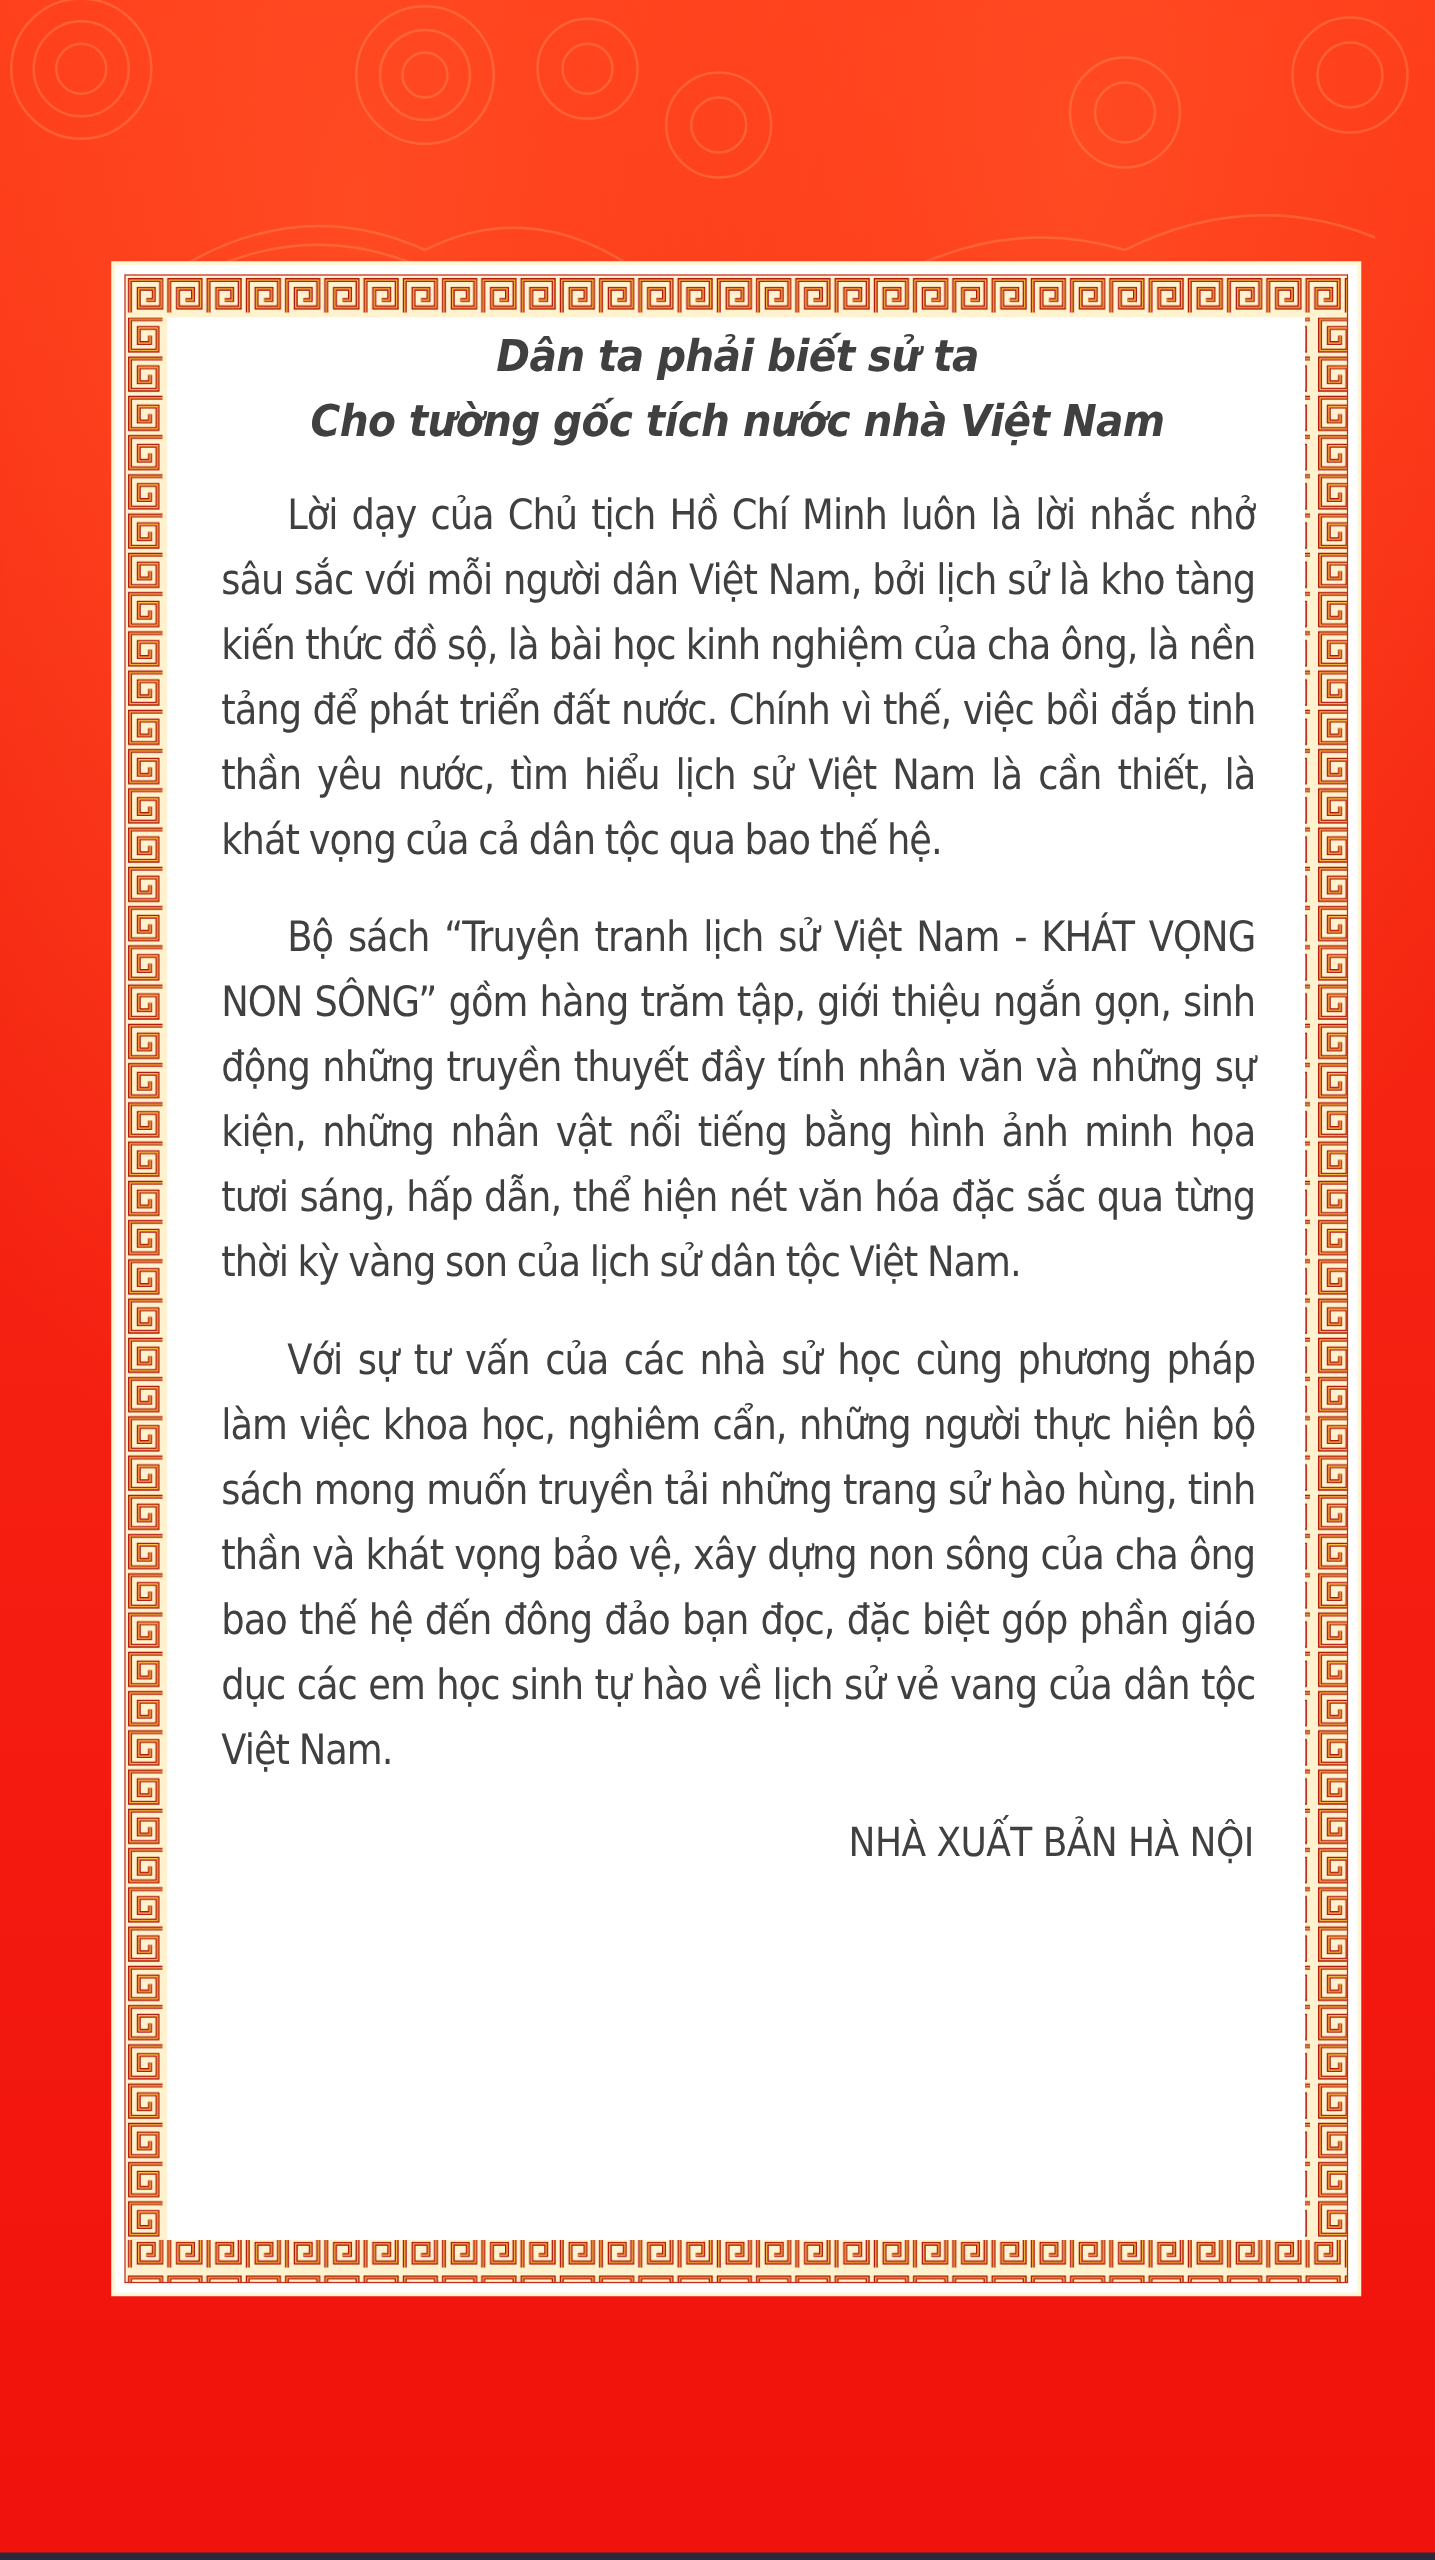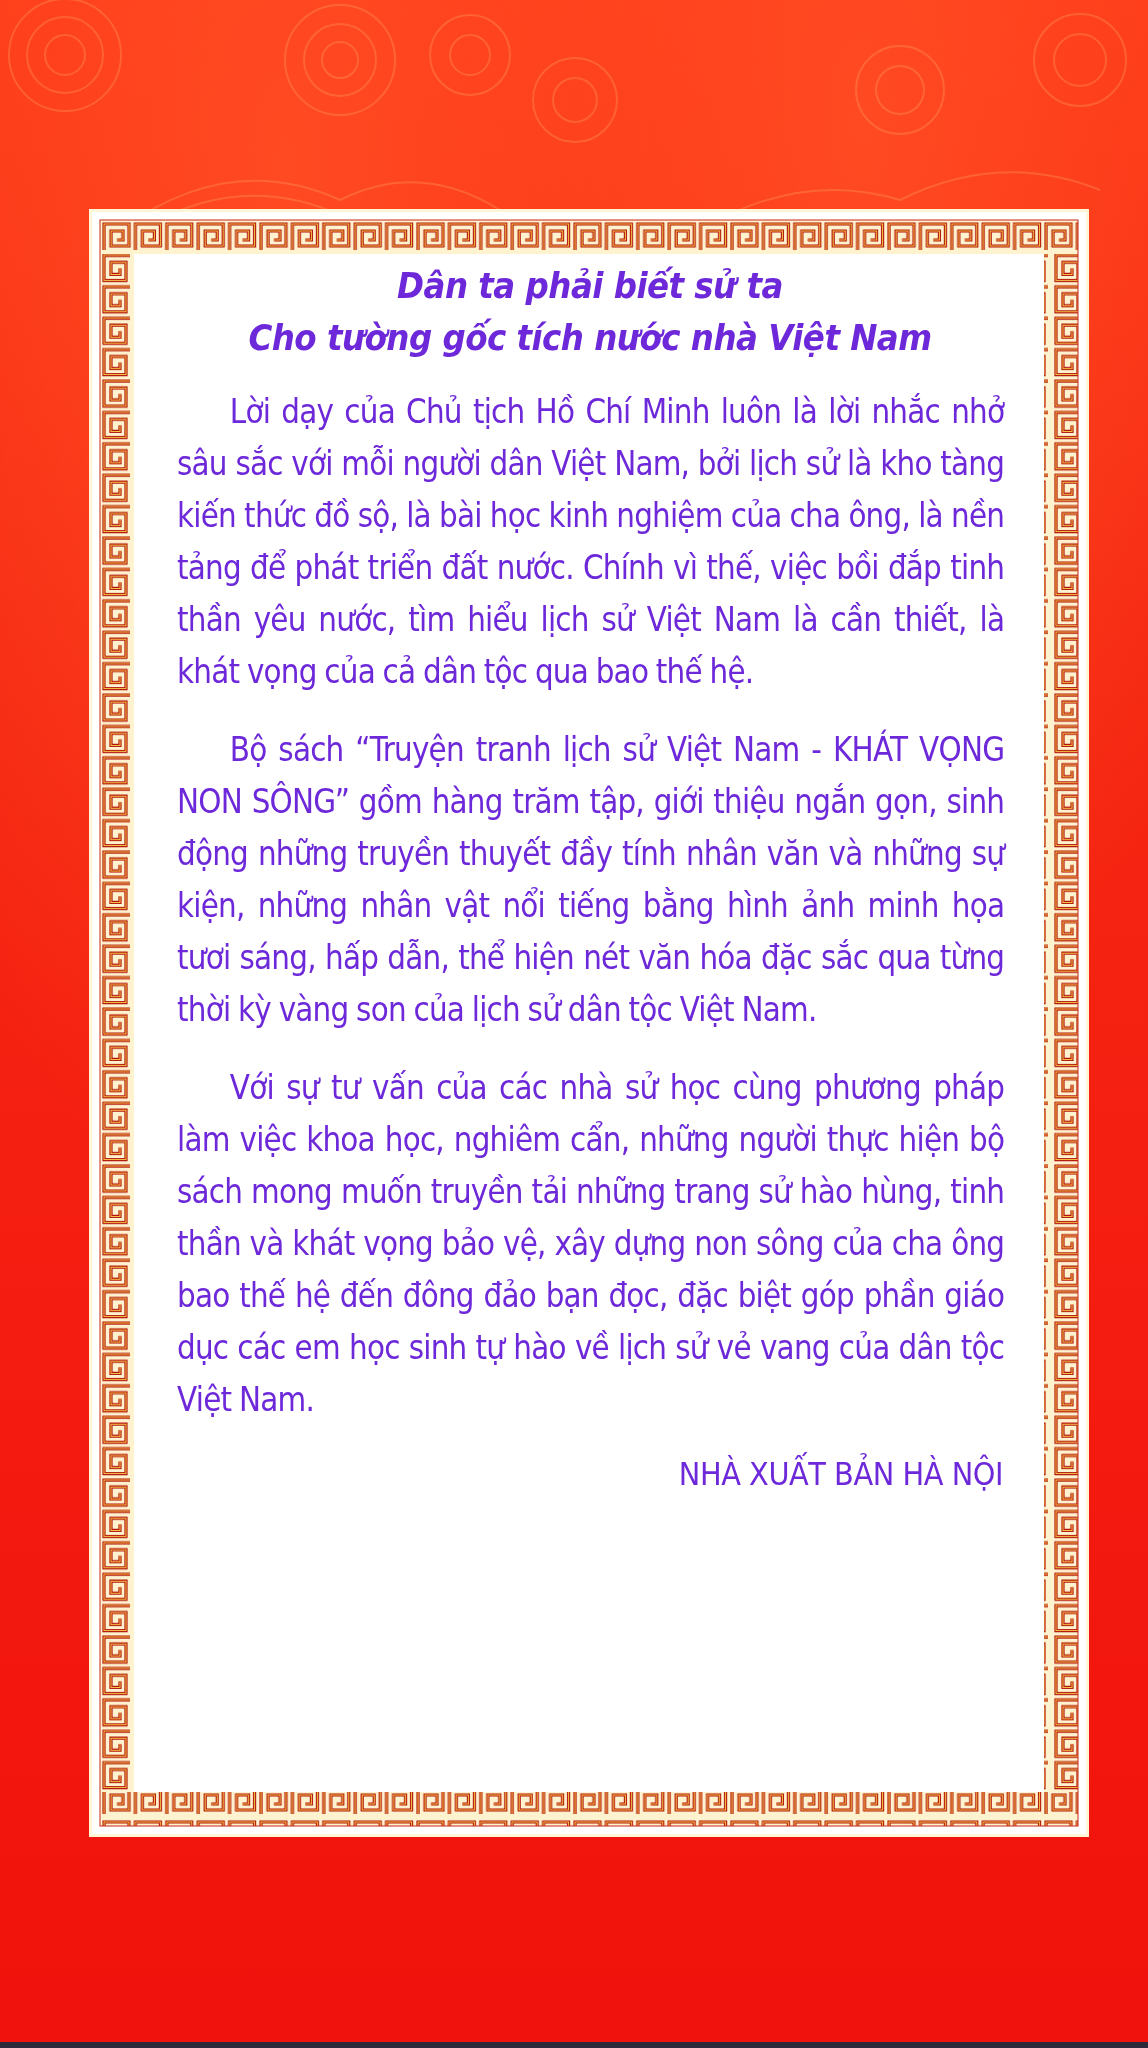--- a/index.html
+++ b/index.html
@@ -28,21 +28,21 @@
     left: 92px; top: 212px;
     width: 994px; height: 1622px;
     background: #ffffff;
     box-shadow: 0 0 0 3px #fff6d8;
   }
   .border-svg { position: absolute; left: 0; top: 0; width: 994px; height: 1622px; }
   .content {
     position: absolute;
     left: 85px; top: 48px;
     width: 826px;
-    color: #6d28d9;
+    color: #404040;
   }
   .motto {
     text-align: center;
     font-family: "DejaVu Sans", sans-serif;
     font-weight: bold;
     font-style: italic;
     font-size: 35px;
     line-height: 52px;
     letter-spacing: -0.6px;
     margin: 0 0 22px 0;

